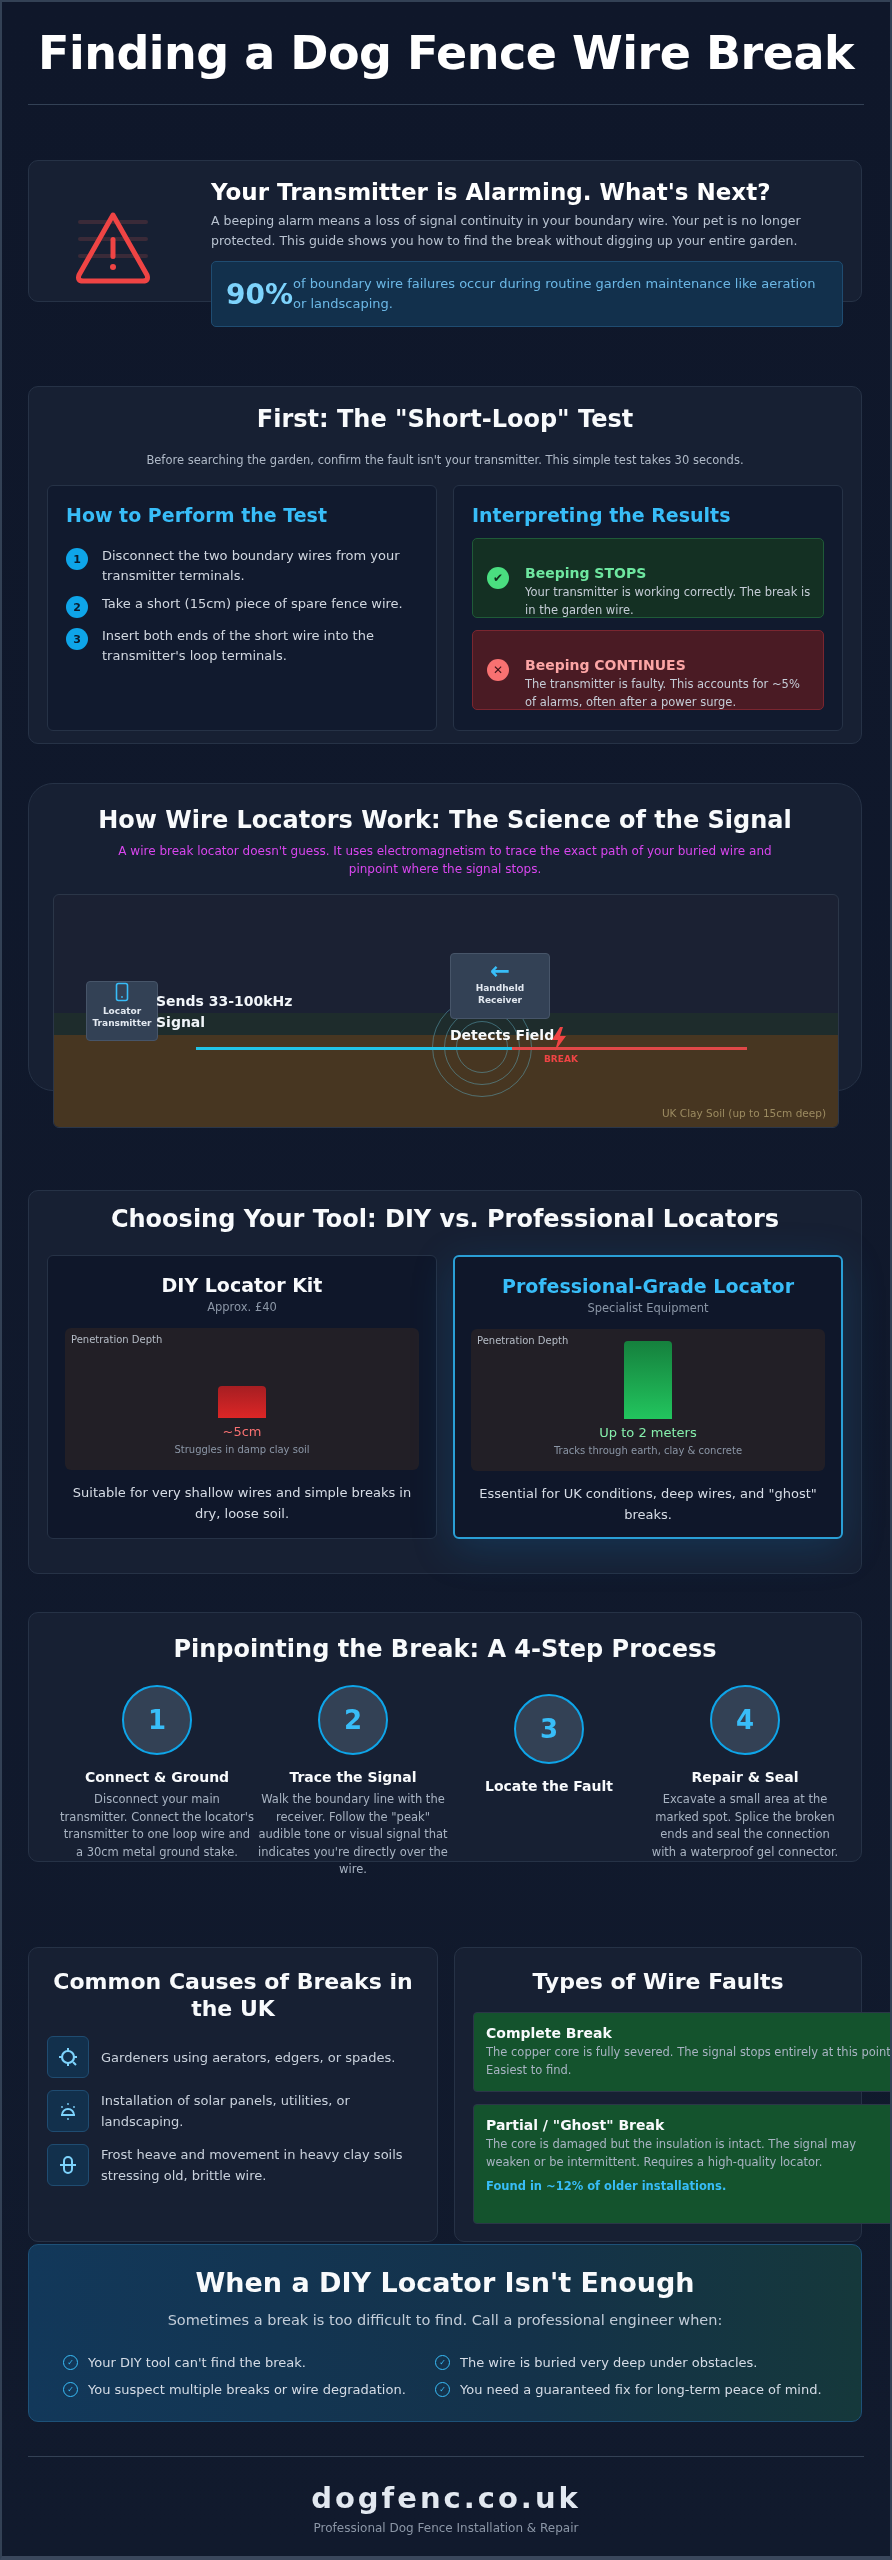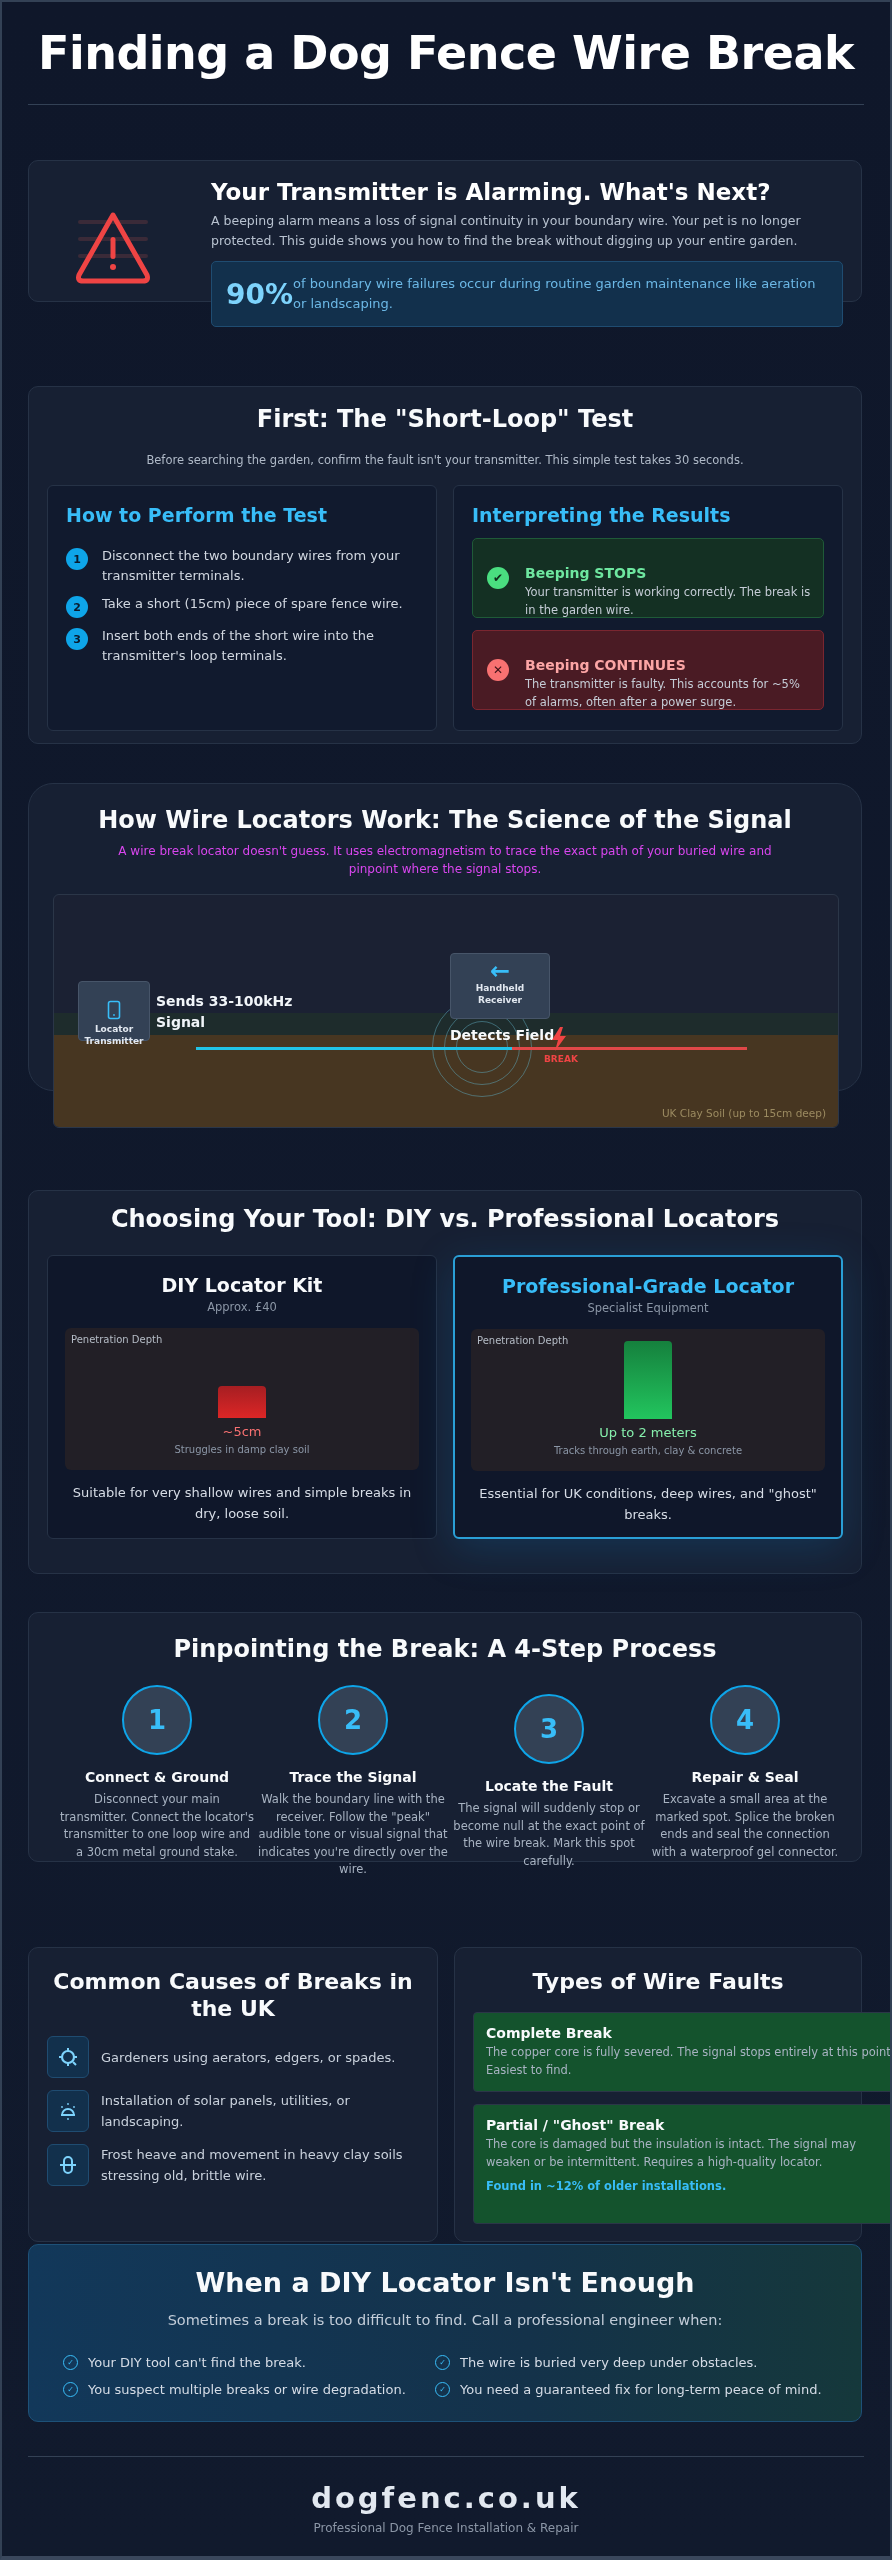--- a/index.html
+++ b/index.html
@@ -79,21 +79,21 @@
   .diagram {
     position: absolute; left: 24px; top: 110px; width: 786px; height: 234px;
     border: 1px solid #2b3648; border-radius: 6px; overflow: hidden; background: #1b2133;
   }
   .diagram .grass { position: absolute; left: 0; right: 0; top: 118px; height: 22px; background: #1e2c2c; }
   .diagram .soil { position: absolute; left: 0; right: 0; top: 140px; bottom: 0; background: #473621; }
   .device {
     position: absolute; background: #334155; border: 1px solid #475569; border-radius: 4px;
     text-align: center; color: #e2e8f0; font-size: 9px; font-weight: bold; line-height: 12px;
   }
-  .dev-tx { left: 24px; top: 86px; width: 72px; height: 60px; padding-top: 18px; }
+  .dev-tx { left: 32px; top: 86px; width: 72px; height: 60px; padding-top: 0; }
   .dev-rx { left: 396px; top: 58px; width: 100px; height: 66px; padding-top: 6px; }
   .dev-rx .arrow { font-size: 24px; color: #38bdf8; line-height: 22px; }
   .sends { position: absolute; left: 102px; top: 96px; font-size: 14px; font-weight: bold; color: #f1f5f9; line-height: 21px; }
   .wire-ok { position: absolute; left: 142px; top: 152px; width: 190px; height: 3px; background: #22c3e6; }
   .wire-ok2 { position: absolute; left: 332px; top: 152px; width: 126px; height: 3px; background: #22c3e6; }
   .wire-bad { position: absolute; left: 458px; top: 152px; width: 235px; height: 3px; background: #e04848; }
   .ring { position: absolute; border-radius: 50%; border: 1px solid rgba(94,170,190,0.5); }
   .detects { position: absolute; left: 396px; top: 132px; font-size: 14px; font-weight: bold; color: #f8fafc; }
   .bolt { position: absolute; left: 496px; top: 132px; width: 18px; height: 24px; }
   .break-lbl { position: absolute; left: 490px; top: 159px; font-size: 9px; font-weight: bold; color: #ef4444; }
@@ -325,21 +325,20 @@
       <p>Disconnect your main transmitter. Connect the locator's transmitter to one loop wire and a 30cm metal ground stake.</p>
     </div>
     <div class="pstep" style="left:226px;top:72px;">
       <div class="pcircle">2</div>
       <h4>Trace the Signal</h4>
       <p>Walk the boundary line with the receiver. Follow the "peak" audible tone or visual signal that indicates you're directly over the wire.</p>
     </div>
     <div class="pstep" style="left:422px;top:81px;">
       <div class="pcircle">3</div>
       <h4>Locate the Fault</h4>
-      <p>The signal will suddenly stop or become null at the exact point of the wire break. Mark this spot carefully.</p>
     </div>
     <div class="pstep" style="left:618px;top:72px;">
       <div class="pcircle">4</div>
       <h4>Repair &amp; Seal</h4>
       <p>Excavate a small area at the marked spot. Splice the broken ends and seal the connection with a waterproof gel connector.</p>
     </div>
   </section>
 
   <section class="card causes">
     <h2 class="card-title">Common Causes of Breaks in the UK</h2>

